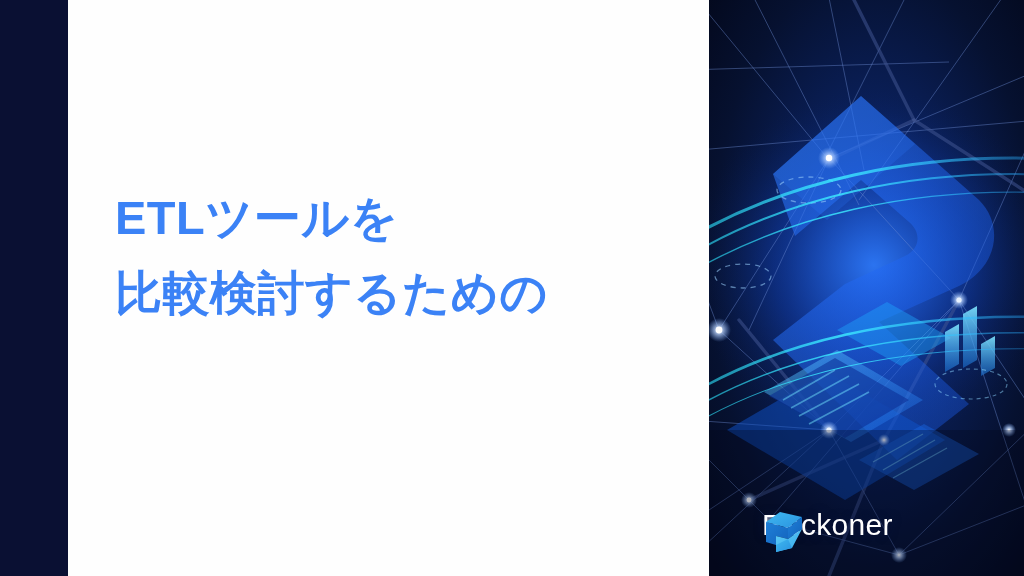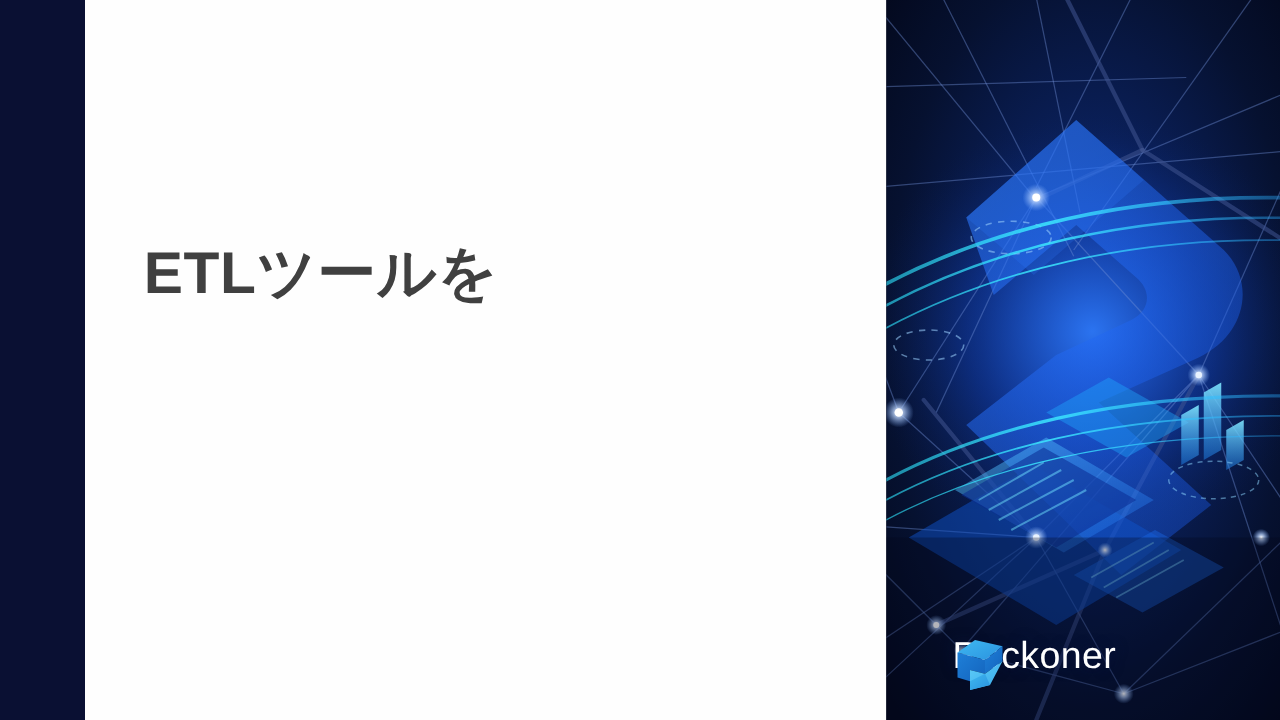--- a/index.html
+++ b/index.html
@@ -43,21 +43,21 @@
   }
 
   .title-block {
     position: absolute;
     left: 47px;
     top: 180px;
     width: 580px;
   }
   .title-line {
     display: block;
-    color: #404040;
+    color: #3b82f6;
     font-size: 47px;
     font-weight: 700;
     line-height: 75px;
     letter-spacing: 0.5px;
     white-space: nowrap;
     font-family: "Liberation Sans", "DejaVu Sans", sans-serif;
   }
 
   
   .hero {
@@ -104,20 +104,21 @@
 </head>
 <body>
 
 <div class="slide">
 
   <div class="accent-bar"></div>
 
   <div class="content">
     <div class="title-block">
       <span class="title-line">ETLツールを</span>
+      <span class="title-line">比較検討するための</span>
     </div>
   </div>
 
   <div class="hero">
 
     <svg width="315" height="576" viewBox="0 0 315 576">
       <defs>
         <radialGradient id="bgGlow" cx="52%" cy="46%" r="72%">
           <stop offset="0%" stop-color="#153d9c"></stop>
           <stop offset="38%" stop-color="#0a1f58"></stop>

